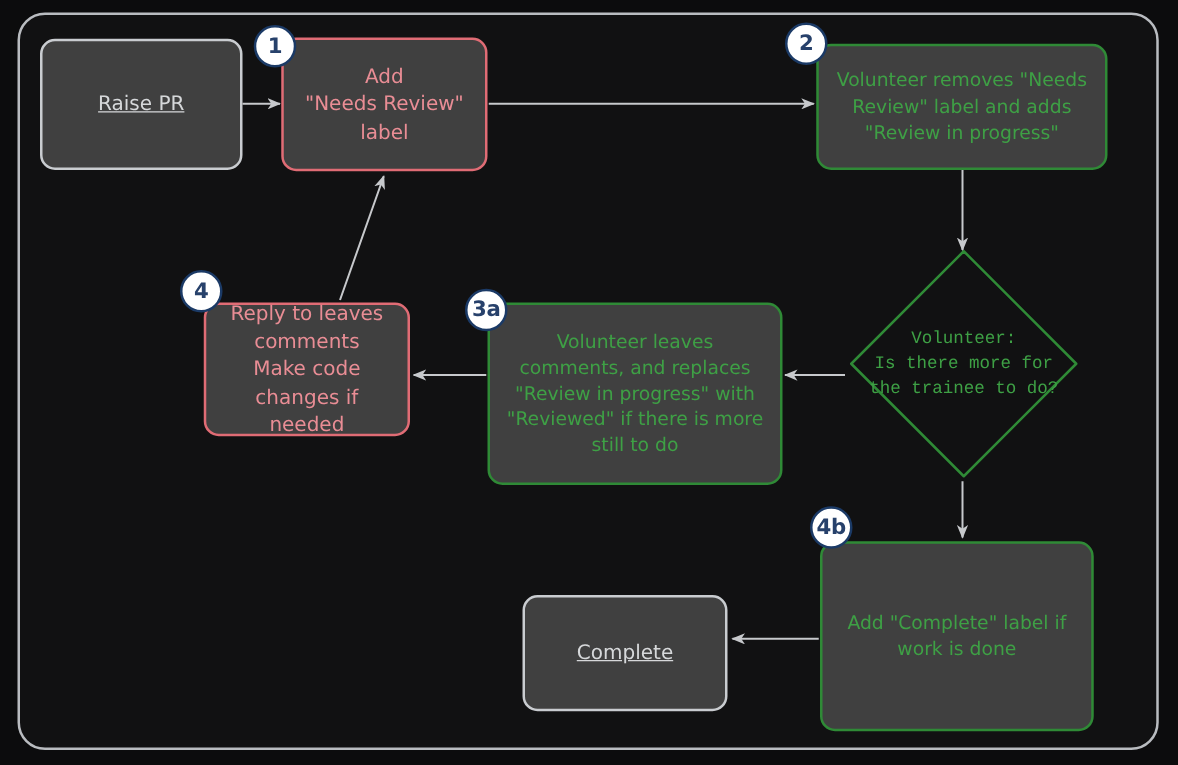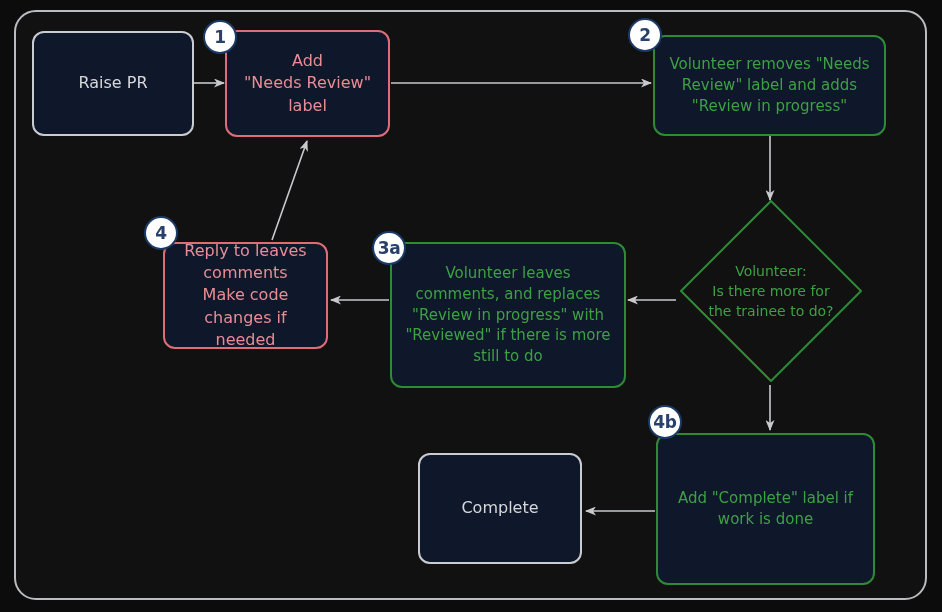--- a/index.html
+++ b/index.html
@@ -56,27 +56,27 @@
   .node {
     position: absolute;
     box-sizing: border-box;
     display: flex;
     align-items: center;
     justify-content: center;
     text-align: center;
     border-radius: 12px;
     border-width: 2px;
     border-style: solid;
-    background: #0f172a;
+    background: #404040;
     padding: 4px 10px;
     line-height: 1.38;
   }
   .node-text { display: block; white-space: pre-line; }
 
-  .neutral { border-color: #c9ccd0; color: #d6d8da; font-size: 16px; }
+  .neutral { border-color: #c9ccd0; color: #d6d8da; font-size: 16px; text-decoration: underline; }
   .red     { border-color: #e06c75; color: #e98d95; font-size: 16px; }
   .green   { border-color: #2f8a36; color: #3ea045; font-size: 15px; }
 
   
   .diamond {
     position: absolute;
     display: flex;
     align-items: center;
     justify-content: center;
   }
@@ -86,20 +86,21 @@
     width: 100%; height: 100%;
   }
   .diamond .dlabel {
     position: relative;
     z-index: 2;
     text-align: center;
     font-size: 14px;
     line-height: 1.45;
     color: #3ea045;
     white-space: pre-line;
+    font-family: Liberation Mono, monospace;
   }
 
   
   .badge {
     position: absolute;
     width: 34px;
     height: 34px;
     box-sizing: border-box;
     border-radius: 50%;
     background: #ffffff;
@@ -179,18 +180,18 @@
     <span class="node-text">Reply to leaves comments
 Make code changes if needed</span>
   </div>
   <div class="badge" style="left:144px; top:216px;">4</div>
 
   <div class="node green" style="left:656px; top:433px; width:219px; height:152px;">
     <span class="node-text">Add "Complete" label if work is done</span>
   </div>
   <div class="badge" style="left:648px; top:405px;">4b</div>
 
-  <div class="node neutral" style="left:418px; top:453px; width:164px; height:111px;">
+  <div class="node neutral" style="left:418px; top:476px; width:164px; height:93px;">
     <span class="node-text">Complete</span>
   </div>
 
 
 </div>
 
 </body></html>

